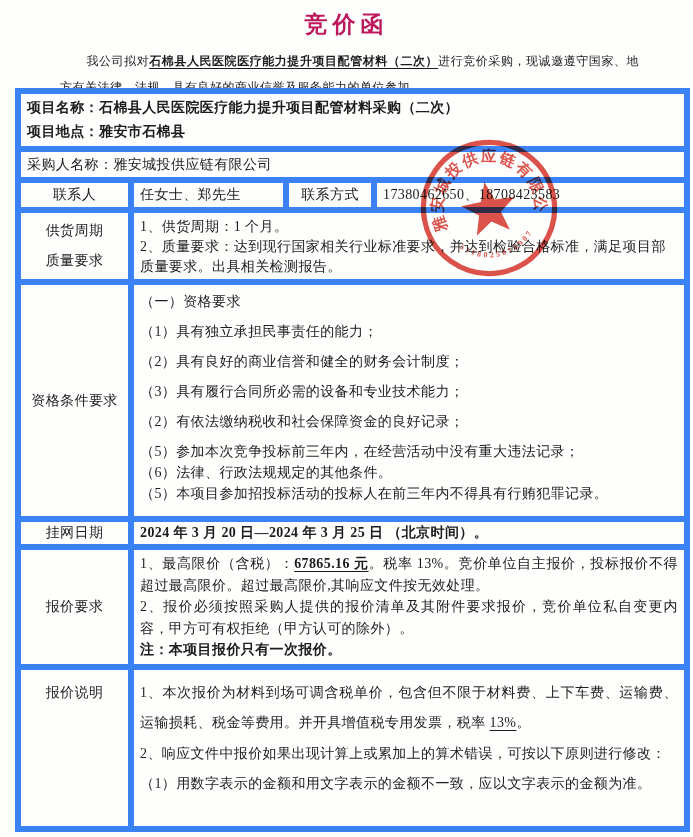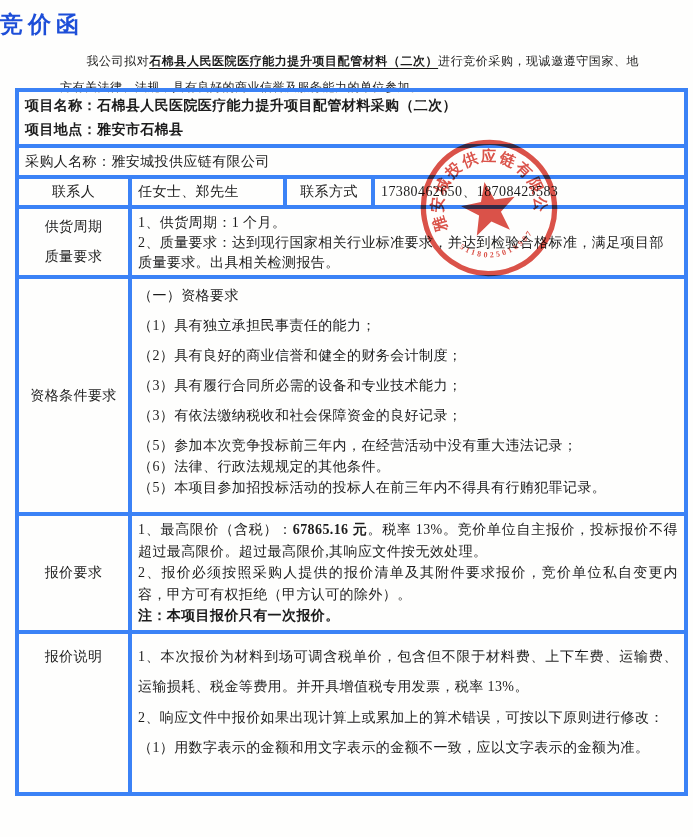--- a/index.html
+++ b/index.html
@@ -7,53 +7,53 @@
     width:693px;height:837px;
     background:#ffffff;
     font-family:"Liberation Serif","DejaVu Serif",serif;
     color:#1c1c1c;
     overflow:hidden;
   }
   .page{position:relative;width:693px;height:837px;background:#fefefd;}
 
   .doc-title{
     margin:0;padding-top:9px;
-    text-align:left;
+    text-align:center;
     font-size:23px;font-weight:bold;
-    letter-spacing:5px;color:#1d4ed8;
+    letter-spacing:5px;color:#be185d;
   }
   .intro{
     margin:8px 54px 0 60px;
     font-size:12px;line-height:26px;
     letter-spacing:0.5px;
     text-align:justify;
     text-indent:2.2em;
   }
   .intro .proj{font-weight:bold;text-decoration:underline;text-underline-offset:3px;}
 
   table.bid{
     position:absolute;left:15px;top:88px;
     width:669px;
     border-collapse:collapse;
     table-layout:fixed;
     font-size:14px;letter-spacing:0.4px;
   }
   table.bid td{
-    border:4px solid #3b82f6;
+    border:6px solid #3b82f6;
     padding:2px 6px;
     box-sizing:border-box;
     vertical-align:middle;
   }
   table.bid{border:2px solid #222;}
   td.lbl{text-align:center;padding:2px 2px;}
   td.lbl .two-line{line-height:30px;}
   td.content{padding-left:10px;padding-right:8px;}
   .v-top{vertical-align:top !important;}
   .bold{font-weight:bold;}
-  .u{text-underline-offset:3px;}
+  .u{text-decoration:underline;text-underline-offset:3px;}
 
   .row-project td{height:47px;font-weight:bold;line-height:24px;padding-left:9px;}
   .row-purchaser td{height:31px;padding-left:9px;}
   .row-contact td{height:30px;}
   .row-scope td{height:56px;}
   .row-scope td.content{padding-top:7px;}
   .row-supply td{height:58px;}
   .row-supply td.content{line-height:20px;padding-top:4px;}
   .row-qual td{height:237px;}
   .row-qual td.content{padding-top:6px;}
@@ -127,27 +127,31 @@
       </td>
     </tr>
 
     <tr class="row-qual">
       <td class="lbl">资格条件要求</td>
       <td colspan="3" class="content v-top">
         <p>（一）资格要求</p>
         <p>（1）具有独立承担民事责任的能力；</p>
         <p>（2）具有良好的商业信誉和健全的财务会计制度；</p>
         <p>（3）具有履行合同所必需的设备和专业技术能力；</p>
-        <p>（3）有依法缴纳税收和社会保障资金的良好记录；</p>
+        <p>（2）有依法缴纳税收和社会保障资金的良好记录；</p>
         <p class="tight">（5）参加本次竞争投标前三年内，在经营活动中没有重大违法记录；</p>
         <p class="tight">（6）法律、行政法规规定的其他条件。</p>
         <p class="tight">（5）本项目参加招投标活动的投标人在前三年内不得具有行贿犯罪记录。</p>
       </td>
     </tr>
 
+    <tr class="row-date">
+      <td class="lbl">挂网日期</td>
+      <td colspan="3" class="content bold">2024 年 3 月 20 日—2024 年 3 月 25 日 （北京时间）。</td>
+    </tr>
 
     <tr class="row-quote">
       <td class="lbl">报价要求</td>
       <td colspan="3" class="content">
         <p><span>1、最高限价（含税）：</span><span class="bold u">67865.16 元</span><span>。税率 13%。竞价单位自主报价，投标报价不得超过最高限价。超过最高限价,其响应文件按无效处理。</span></p>
         <p>2、报价必须按照采购人提供的报价清单及其附件要求报价，竞价单位私自变更内容，甲方可有权拒绝（甲方认可的除外）。</p>
         <p class="bold">注：本项目报价只有一次报价。</p>
       </td>
     </tr>
 

